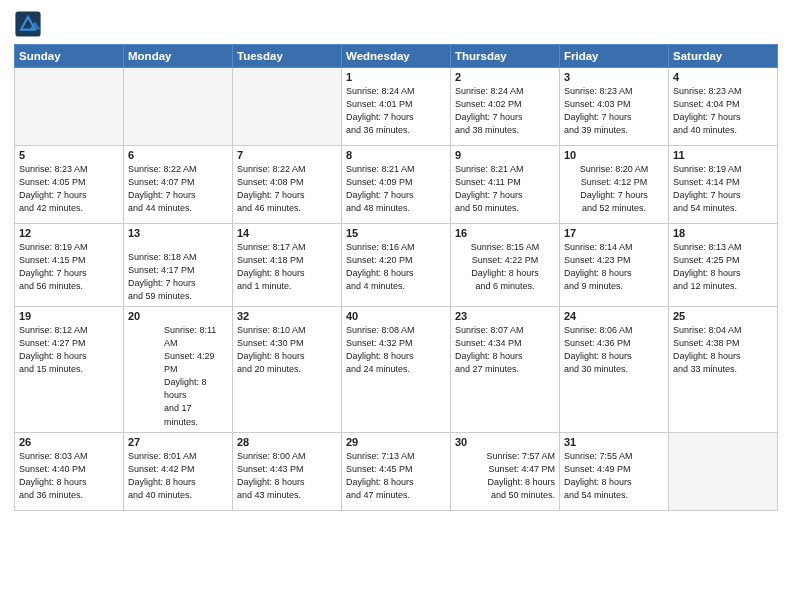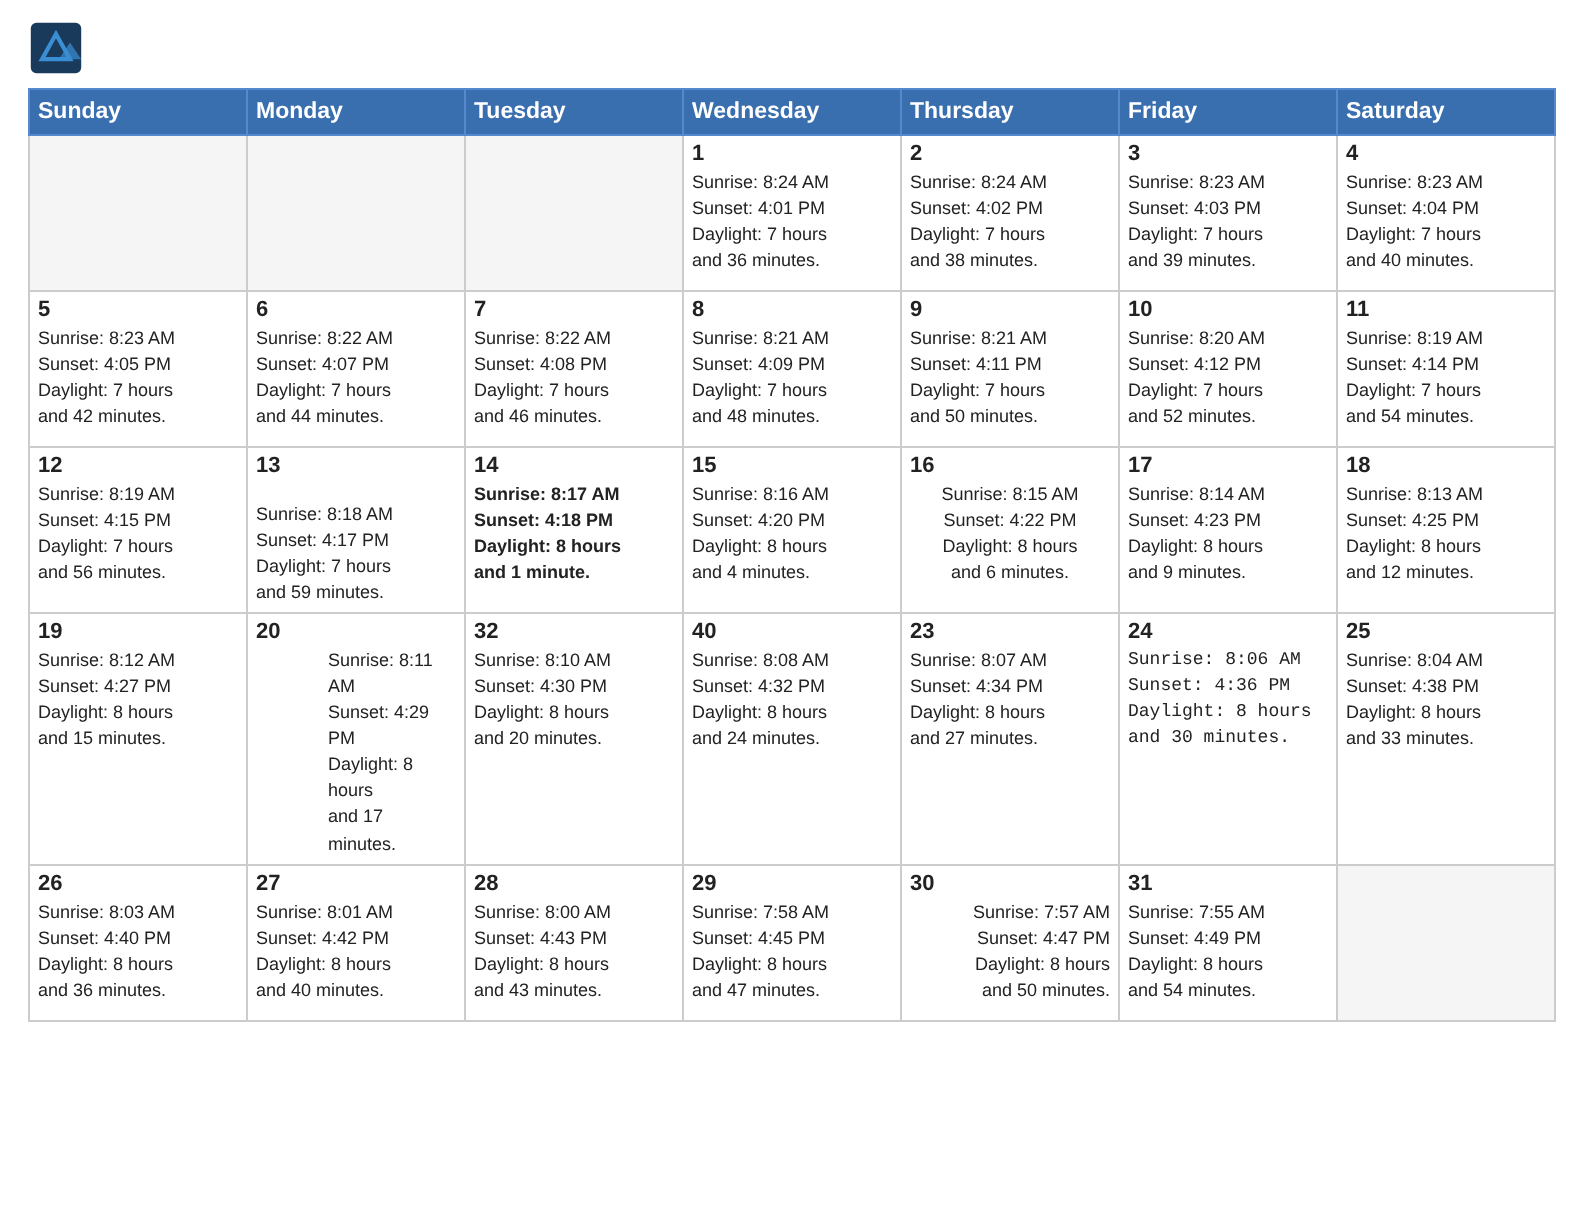--- a/index.html
+++ b/index.html
@@ -193,21 +193,21 @@
           </td>
           <td>
             <span class="day-num">9</span>
             <div class="day-info" style="white-space: pre-line;">Sunrise: 8:21 AM
 Sunset: 4:11 PM
 Daylight: 7 hours
 and 50 minutes.</div>
           </td>
           <td>
             <span class="day-num">10</span>
-            <div class="day-info" style="white-space: pre-line;">Sunrise: 8:20 AM
+            <div class="day-info" style="white-space: pre-line; text-align: center;">Sunrise: 8:20 AM
 Sunset: 4:12 PM
 Daylight: 7 hours
 and 52 minutes.</div>
           </td>
           <td>
             <span class="day-num">11</span>
             <div class="day-info" style="white-space: pre-line;">Sunrise: 8:19 AM
 Sunset: 4:14 PM
 Daylight: 7 hours
 and 54 minutes.</div>
@@ -223,21 +223,21 @@
           </td>
           <td>
             <span class="day-num">13</span>
             <div class="day-info" style="white-space: pre-line; margin-top: 12px;">Sunrise: 8:18 AM
 Sunset: 4:17 PM
 Daylight: 7 hours
 and 59 minutes.</div>
           </td>
           <td>
             <span class="day-num">14</span>
-            <div class="day-info" style="white-space: pre-line; font-weight: bold;">Sunrise: 8:17 AM
+            <div class="day-info" style="white-space: pre-line;">Sunrise: 8:17 AM
 Sunset: 4:18 PM
 Daylight: 8 hours
 and 1 minute.</div>
           </td>
           <td>
             <span class="day-num">15</span>
             <div class="day-info" style="white-space: pre-line;">Sunrise: 8:16 AM
 Sunset: 4:20 PM
 Daylight: 8 hours
 and 4 minutes.</div>
@@ -295,21 +295,21 @@
           </td>
           <td>
             <span class="day-num">23</span>
             <div class="day-info" style="white-space: pre-line;">Sunrise: 8:07 AM
 Sunset: 4:34 PM
 Daylight: 8 hours
 and 27 minutes.</div>
           </td>
           <td>
             <span class="day-num">24</span>
-            <div class="day-info" style="white-space: pre-line; font-family: Liberation Mono, monospace;">Sunrise: 8:06 AM
+            <div class="day-info" style="white-space: pre-line;">Sunrise: 8:06 AM
 Sunset: 4:36 PM
 Daylight: 8 hours
 and 30 minutes.</div>
           </td>
           <td>
             <span class="day-num">25</span>
             <div class="day-info" style="white-space: pre-line;">Sunrise: 8:04 AM
 Sunset: 4:38 PM
 Daylight: 8 hours
 and 33 minutes.</div>
@@ -332,21 +332,21 @@
           </td>
           <td>
             <span class="day-num">28</span>
             <div class="day-info" style="white-space: pre-line;">Sunrise: 8:00 AM
 Sunset: 4:43 PM
 Daylight: 8 hours
 and 43 minutes.</div>
           </td>
           <td>
             <span class="day-num">29</span>
-            <div class="day-info" style="white-space: pre-line;">Sunrise: 7:58 AM
+            <div class="day-info" style="white-space: pre-line;">Sunrise: 7:13 AM
 Sunset: 4:45 PM
 Daylight: 8 hours
 and 47 minutes.</div>
           </td>
           <td>
             <span class="day-num">30</span>
             <div class="day-info" style="white-space: pre-line; text-align: right;">Sunrise: 7:57 AM
 Sunset: 4:47 PM
 Daylight: 8 hours
 and 50 minutes.</div>

